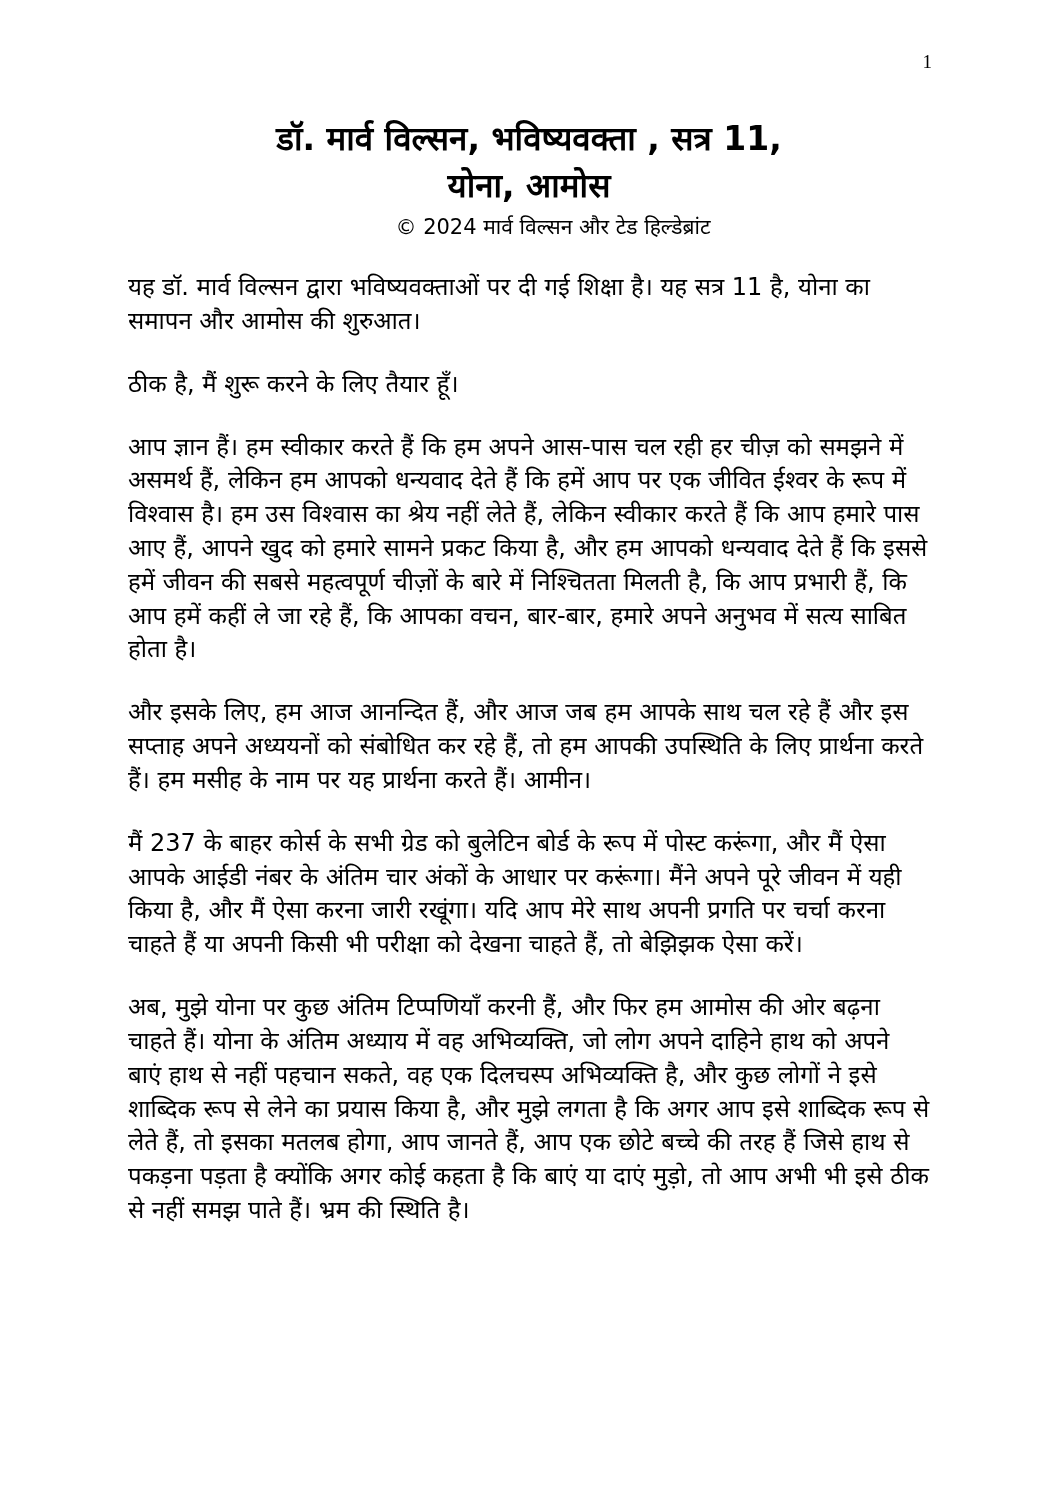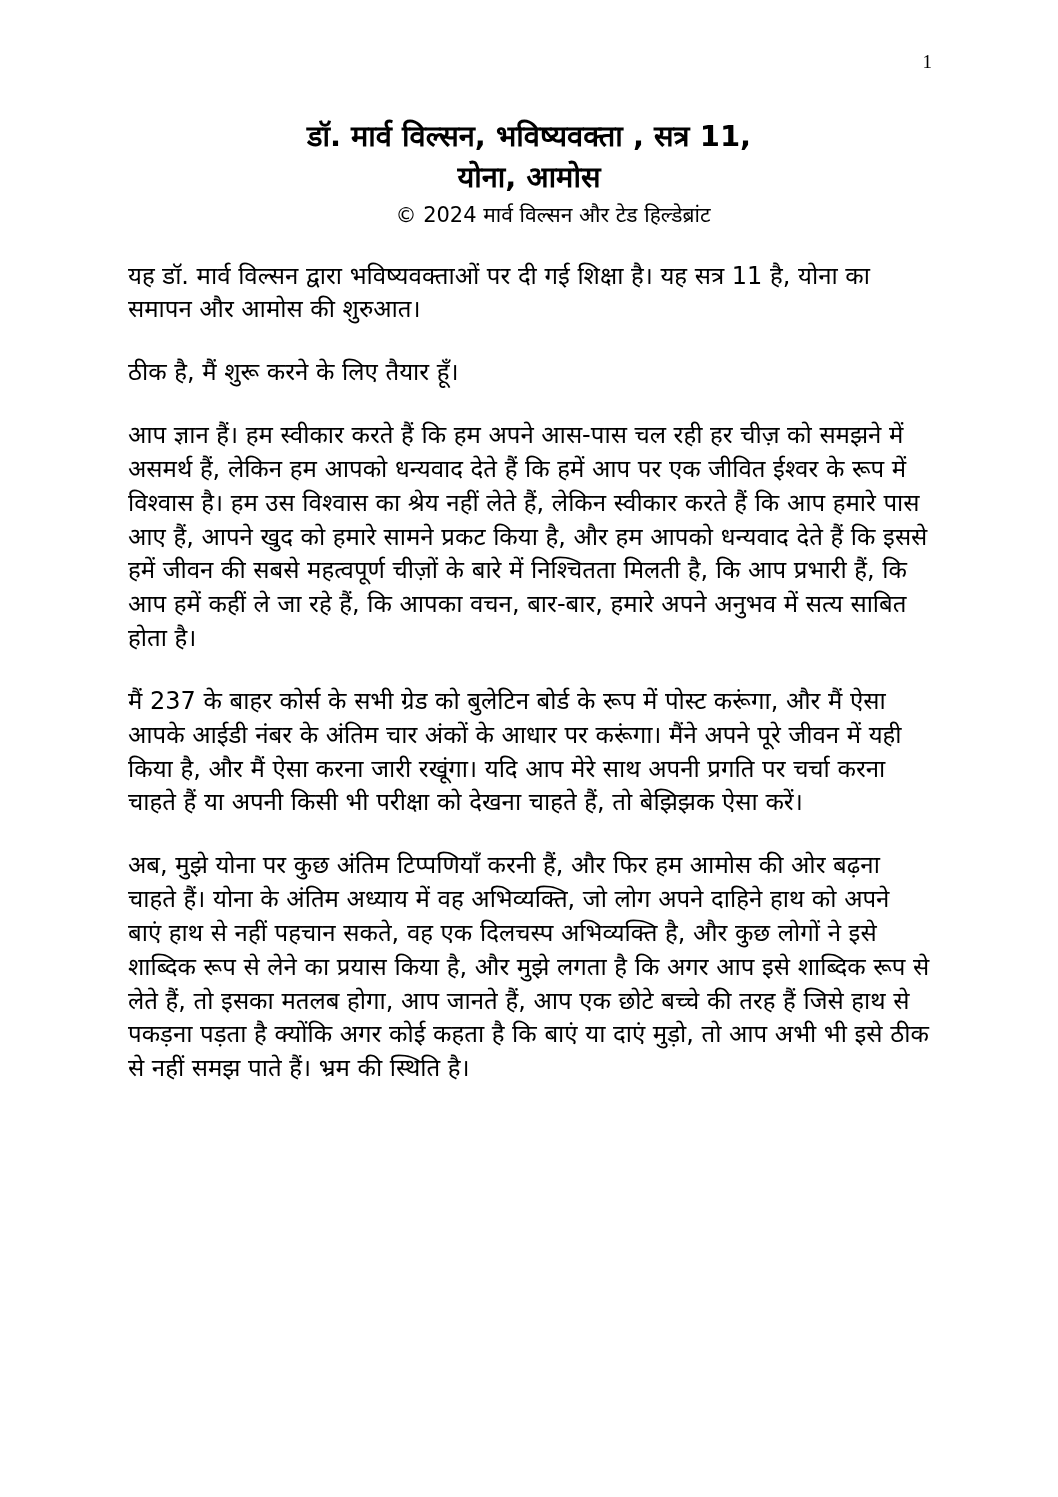--- a/index.html
+++ b/index.html
@@ -25,21 +25,21 @@
       font-family: "Liberation Serif", "DejaVu Serif", serif;
       font-size: 19px;
       line-height: 1;
     }
     .title-block {
       margin-top: 116px;
       text-align: center;
     }
     .title-line {
       font-weight: 700;
-      font-size: 29px;
+      font-size: 33px;
       line-height: 1.42;
     }
     .copyright-line {
       margin-top: 4px;
       font-size: 21px;
       line-height: 1.3;
       font-weight: 400;
       text-align: center;
       padding-left: 48px;
     }
@@ -64,17 +64,18 @@
   <div class="title-block">
     <div class="title-line">डॉ. मार्व विल्सन, भविष्यवक्ता , सत्र 11,</div>
     <div class="title-line">योना, आमोस</div>
     <div class="copyright-line">© 2024 मार्व विल्सन और टेड हिल्डेब्रांट</div>
   </div>
 
   <div class="content">
     <p>यह डॉ. मार्व विल्सन द्वारा भविष्यवक्ताओं पर दी गई शिक्षा है। यह सत्र 11 है, योना का समापन और आमोस की शुरुआत।</p>
     <p>ठीक है, मैं शुरू करने के लिए तैयार हूँ।</p>
     <p>आप ज्ञान हैं। हम स्वीकार करते हैं कि हम अपने आस-पास चल रही हर चीज़ को समझने में असमर्थ हैं, लेकिन हम आपको धन्यवाद देते हैं कि हमें आप पर एक जीवित ईश्वर के रूप में विश्वास है। हम उस विश्वास का श्रेय नहीं लेते हैं, लेकिन स्वीकार करते हैं कि आप हमारे पास आए हैं, आपने खुद को हमारे सामने प्रकट किया है, और हम आपको धन्यवाद देते हैं कि इससे हमें जीवन की सबसे महत्वपूर्ण चीज़ों के बारे में निश्चितता मिलती है, कि आप प्रभारी हैं, कि आप हमें कहीं ले जा रहे हैं, कि आपका वचन, बार-बार, हमारे अपने अनुभव में सत्य साबित होता है।</p>
+    <p>और इसके लिए, हम आज आनन्दित हैं, और आज जब हम आपके साथ चल रहे हैं और इस सप्ताह अपने अध्ययनों को संबोधित कर रहे हैं, तो हम आपकी उपस्थिति के लिए प्रार्थना करते हैं। हम मसीह के नाम पर यह प्रार्थना करते हैं। आमीन।</p>
     <p>मैं 237 के बाहर कोर्स के सभी ग्रेड को बुलेटिन बोर्ड के रूप में पोस्ट करूंगा, और मैं ऐसा आपके आईडी नंबर के अंतिम चार अंकों के आधार पर करूंगा। मैंने अपने पूरे जीवन में यही किया है, और मैं ऐसा करना जारी रखूंगा। यदि आप मेरे साथ अपनी प्रगति पर चर्चा करना चाहते हैं या अपनी किसी भी परीक्षा को देखना चाहते हैं, तो बेझिझक ऐसा करें।</p>
     <p>अब, मुझे योना पर कुछ अंतिम टिप्पणियाँ करनी हैं, और फिर हम आमोस की ओर बढ़ना चाहते हैं। योना के अंतिम अध्याय में वह अभिव्यक्ति, जो लोग अपने दाहिने हाथ को अपने बाएं हाथ से नहीं पहचान सकते, वह एक दिलचस्प अभिव्यक्ति है, और कुछ लोगों ने इसे शाब्दिक रूप से लेने का प्रयास किया है, और मुझे लगता है कि अगर आप इसे शाब्दिक रूप से लेते हैं, तो इसका मतलब होगा, आप जानते हैं, आप एक छोटे बच्चे की तरह हैं जिसे हाथ से पकड़ना पड़ता है क्योंकि अगर कोई कहता है कि बाएं या दाएं मुड़ो, तो आप अभी भी इसे ठीक से नहीं समझ पाते हैं। भ्रम की स्थिति है।</p>
   </div>
 
 </div>
 
 </body></html>

